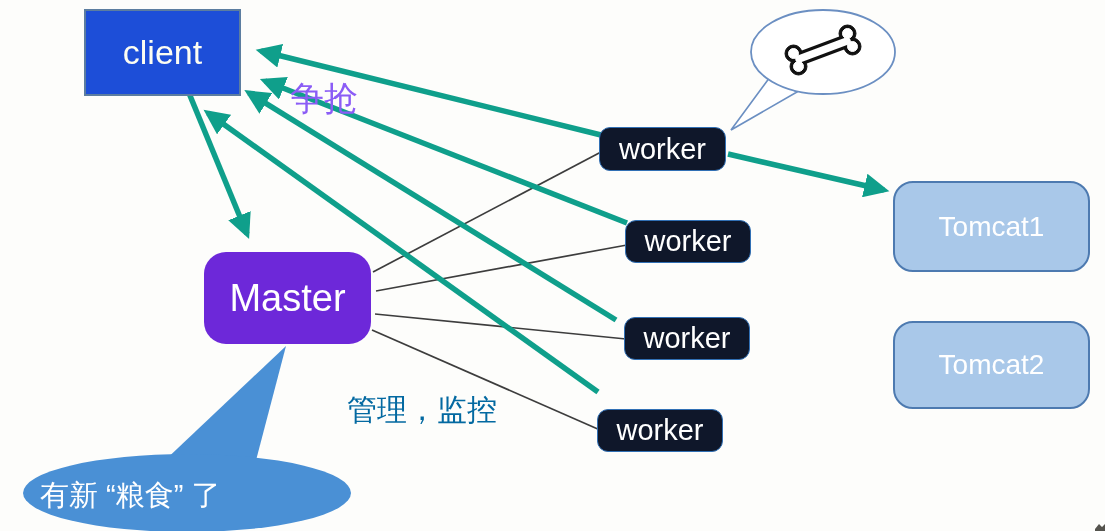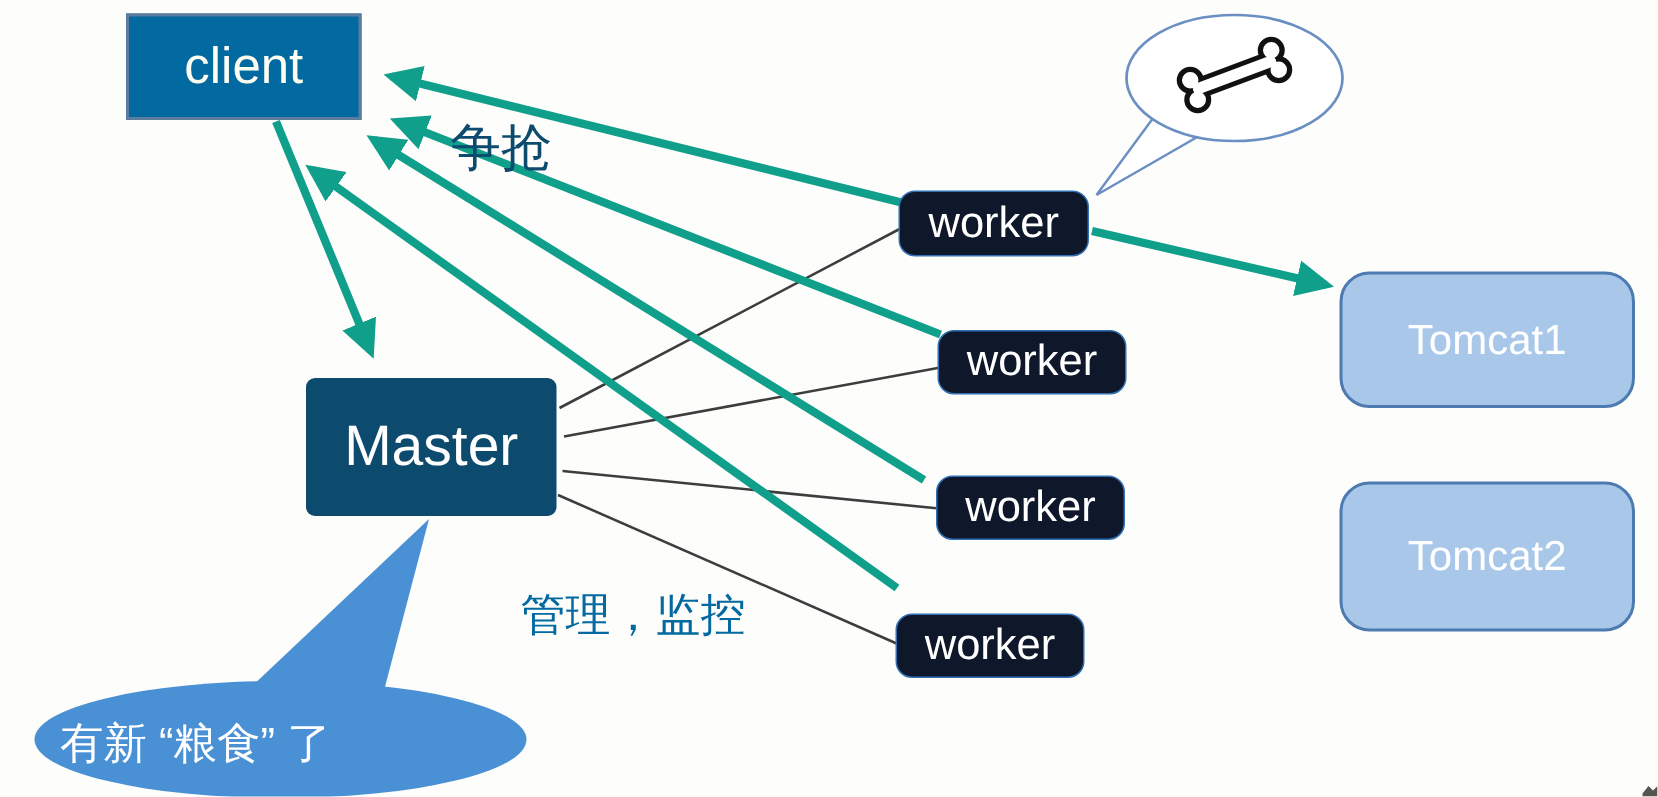--- a/index.html
+++ b/index.html
@@ -1,31 +1,31 @@
 <!DOCTYPE html>
 <html><head>
 <meta charset="utf-8">
 <style>
   html,body{margin:0;padding:0;}
   body{font-family:"Liberation Sans","DejaVu Sans",sans-serif;background:#fff;}
   #stage{position:relative;width:1105px;height:531px;background:#fdfdfb;overflow:hidden;}
   #stage svg{position:absolute;left:0;top:0;z-index:1;}
   .node{position:absolute;display:flex;align-items:center;justify-content:center;z-index:2;box-sizing:border-box;color:#fff;}
-  .client{left:84px;top:9px;width:157px;height:71px;background:#0369a1;border:2px solid #5c7da0;font-size:34px;color:#fdfdf2;}
-  .master{left:204px;top:252px;width:167px;height:92px;background:#0c4a6e;border-radius:6px;font-size:38px;}
+  .client{left:84px;top:9px;width:157px;height:87px;background:#1d4ed8;border:2px solid #5c7da0;font-size:34px;color:#fdfdf2;}
+  .master{left:204px;top:252px;width:167px;height:92px;background:#6d28d9;border-radius:22px;font-size:38px;}
   .worker{background:#0f172a;border:1px solid #3170b5;border-radius:11px;font-size:29px;}
   .worker1{left:599px;top:127px;width:127px;height:44px;}
   .worker2{left:625px;top:220px;width:126px;height:43px;}
   .worker3{left:624px;top:317px;width:126px;height:43px;}
   .worker4{left:597px;top:409px;width:126px;height:43px;}
   .tomcat{background:#a9c8e9;border:2px solid #4d7ab0;border-radius:20px;font-size:28px;}
   .tomcat1{left:893px;top:181px;width:197px;height:91px;}
-  .tomcat2{left:893px;top:321px;width:197px;height:100px;}
+  .tomcat2{left:893px;top:321px;width:197px;height:88px;}
   .anno{position:absolute;z-index:3;white-space:nowrap;}
-  .scramble{left:300px;top:76px;font-size:34px;color:#0c4a6e;}
+  .scramble{left:290px;top:76px;font-size:34px;color:#8b5cf6;}
   .manage{left:347px;top:390px;font-size:30px;color:#0369a1;}
   .food{left:40px;top:476px;width:300px;font-size:29px;color:#fff;}
 </style>
 </head>
 <body>
 
 <div id="stage">
 
   <svg width="1105" height="531" viewBox="0 0 1105 531">
     <defs>

